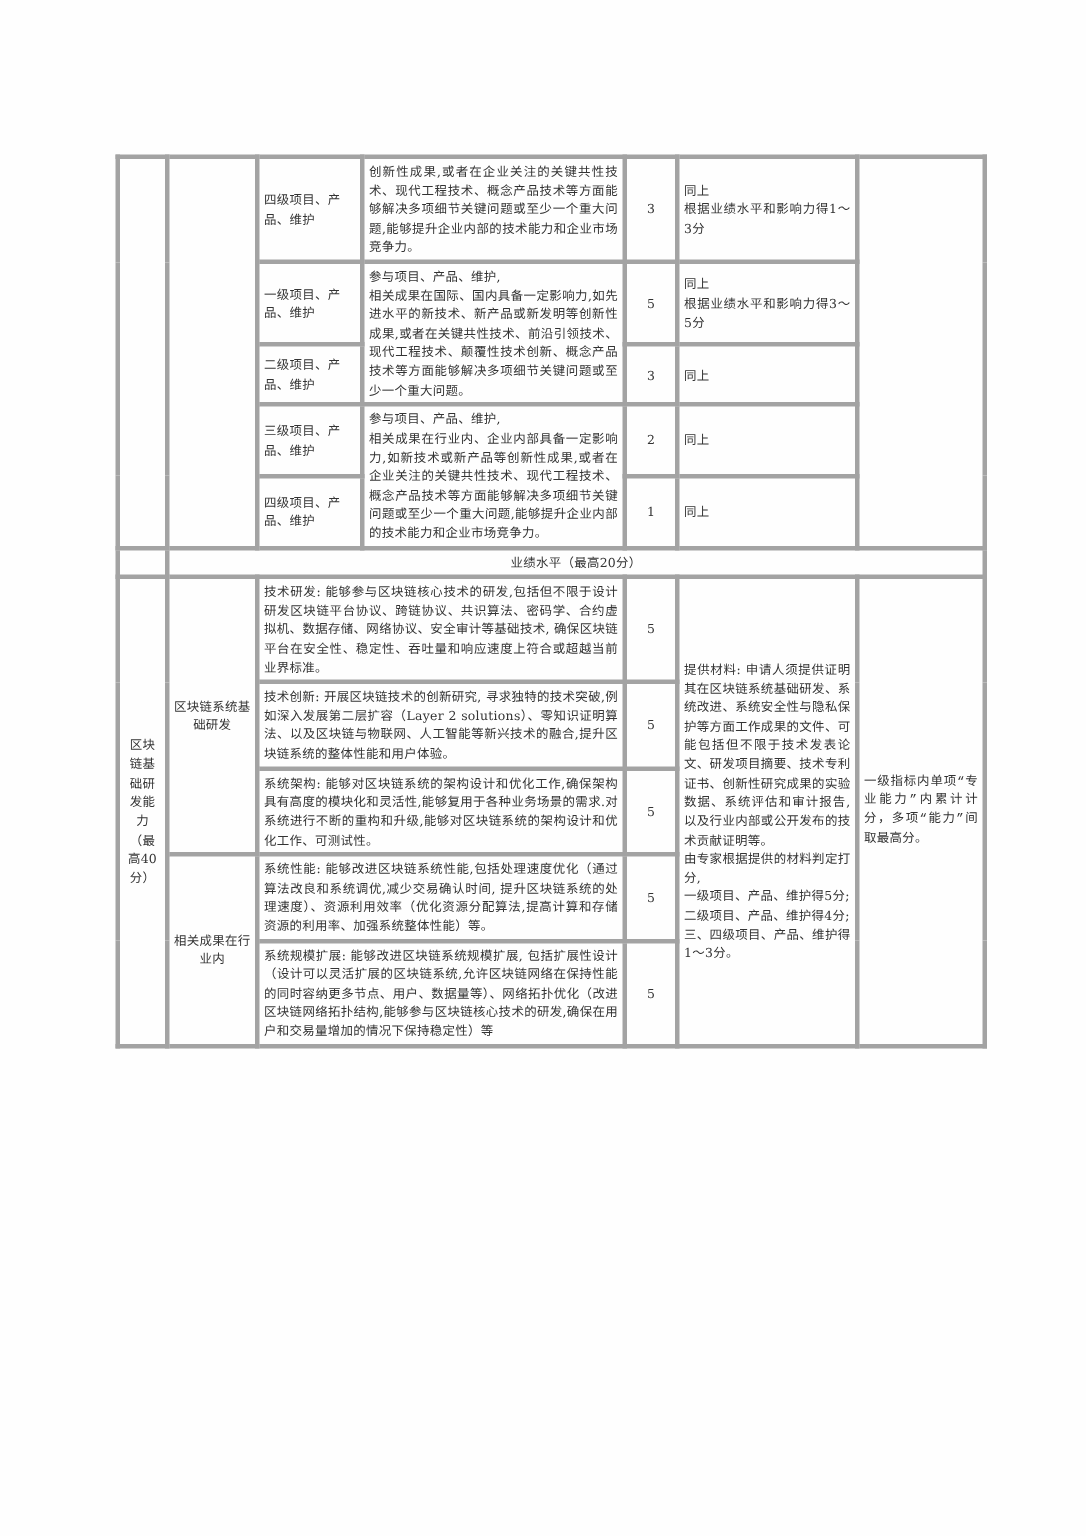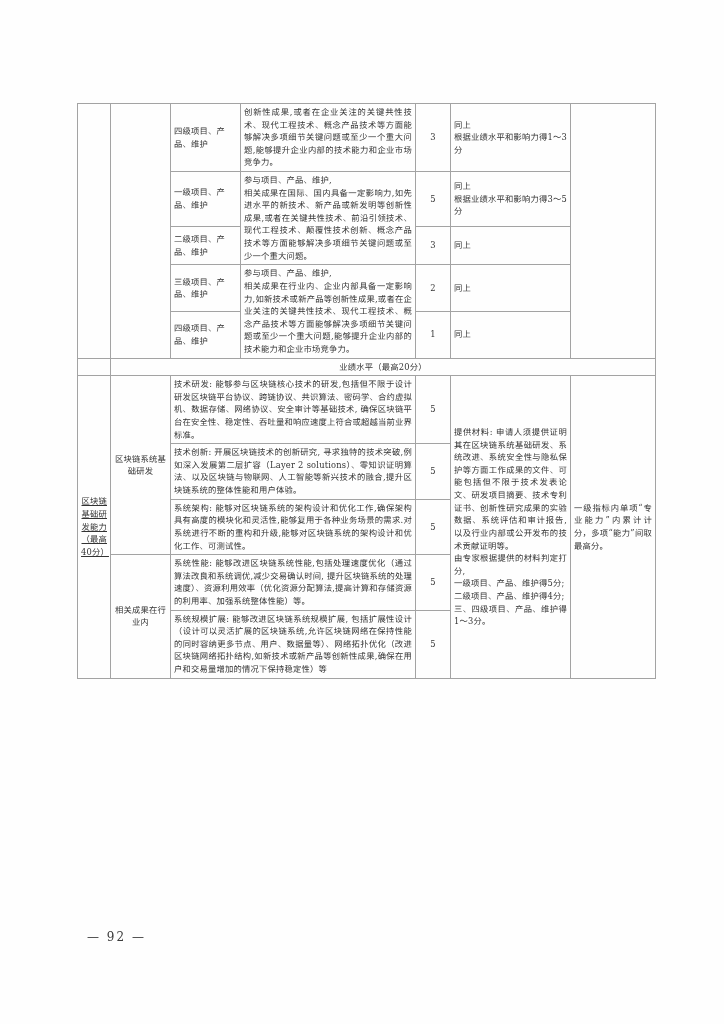--- a/index.html
+++ b/index.html
@@ -33,21 +33,21 @@
     width: 578px;
   }
 
   table.grid {
     border-collapse: collapse;
     width: 578px;
     table-layout: fixed;
   }
 
   table.grid td {
-    border: 1px solid #a3a3a3;
+    border: 3px solid #a3a3a3;
     vertical-align: middle;
     padding: 2px 3px;
     font-size: 8.3px;
     line-height: 1.52;
     letter-spacing: 0.2px;
     color: #333333;
   }
 
   
   col.c1 { width: 33px; }
@@ -87,44 +87,44 @@
 
   .section-banner {
     text-align: center;
     font-weight: normal;
     font-size: 9px;
     letter-spacing: 0.6px;
     padding: 5px 0;
   }
 
   .cat-label {
-    text-align: right;
+    text-align: center;
     line-height: 1.7;
     padding: 2px;
-    text-decoration: underline;
   }
 
   .sub-label {
     text-align: center;
     line-height: 1.62;
     padding: 2px;
   }
 
   .material {
     text-align: justify;
     text-justify: inter-ideograph;
     line-height: 1.55;
     padding: 4px 5px;
   }
 
   .remark {
     text-align: justify;
     text-justify: inter-ideograph;
     line-height: 1.62;
     padding: 4px 6px;
+    font-family: Liberation Mono, monospace;
   }
 
   .empty-cell { }
 
   .footer {
     position: absolute;
     left: 0;
     top: 930px;
     width: 724px;
     text-align: left;
@@ -222,25 +222,22 @@
           <td class="score">5</td>
         </tr>
 
         <tr>
           <td class="sub-label" rowspan="2">相关成果在行业内</td>
           <td class="desc v-top" colspan="2">系统性能: 能够改进区块链系统性能,包括处理速度优化（通过算法改良和系统调优,减少交易确认时间, 提升区块链系统的处理速度）、资源利用效率（优化资源分配算法,提高计算和存储资源的利用率、加强系统整体性能）等。</td>
           <td class="score">5</td>
         </tr>
 
         <tr>
-          <td class="desc v-top" colspan="2">系统规模扩展: 能够改进区块链系统规模扩展, 包括扩展性设计（设计可以灵活扩展的区块链系统,允许区块链网络在保持性能的同时容纳更多节点、用户、数据量等）、网络拓扑优化（改进区块链网络拓扑结构,如新技术或新产品等创新性成果,确保在用户和交易量增加的情况下保持稳定性）等</td>
+          <td class="desc v-top" colspan="2">系统规模扩展: 能够改进区块链系统规模扩展, 包括扩展性设计（设计可以灵活扩展的区块链系统,允许区块链网络在保持性能的同时容纳更多节点、用户、数据量等）、网络拓扑优化（改进区块链网络拓扑结构,能够参与区块链核心技术的研发,确保在用户和交易量增加的情况下保持稳定性）等</td>
           <td class="score">5</td>
         </tr>
 
       </tbody>
     </table>
   </div>
 
-  <div class="footer">
-    <span>—  92  —</span>
-  </div>
 
 </div>
 
 </body></html>

